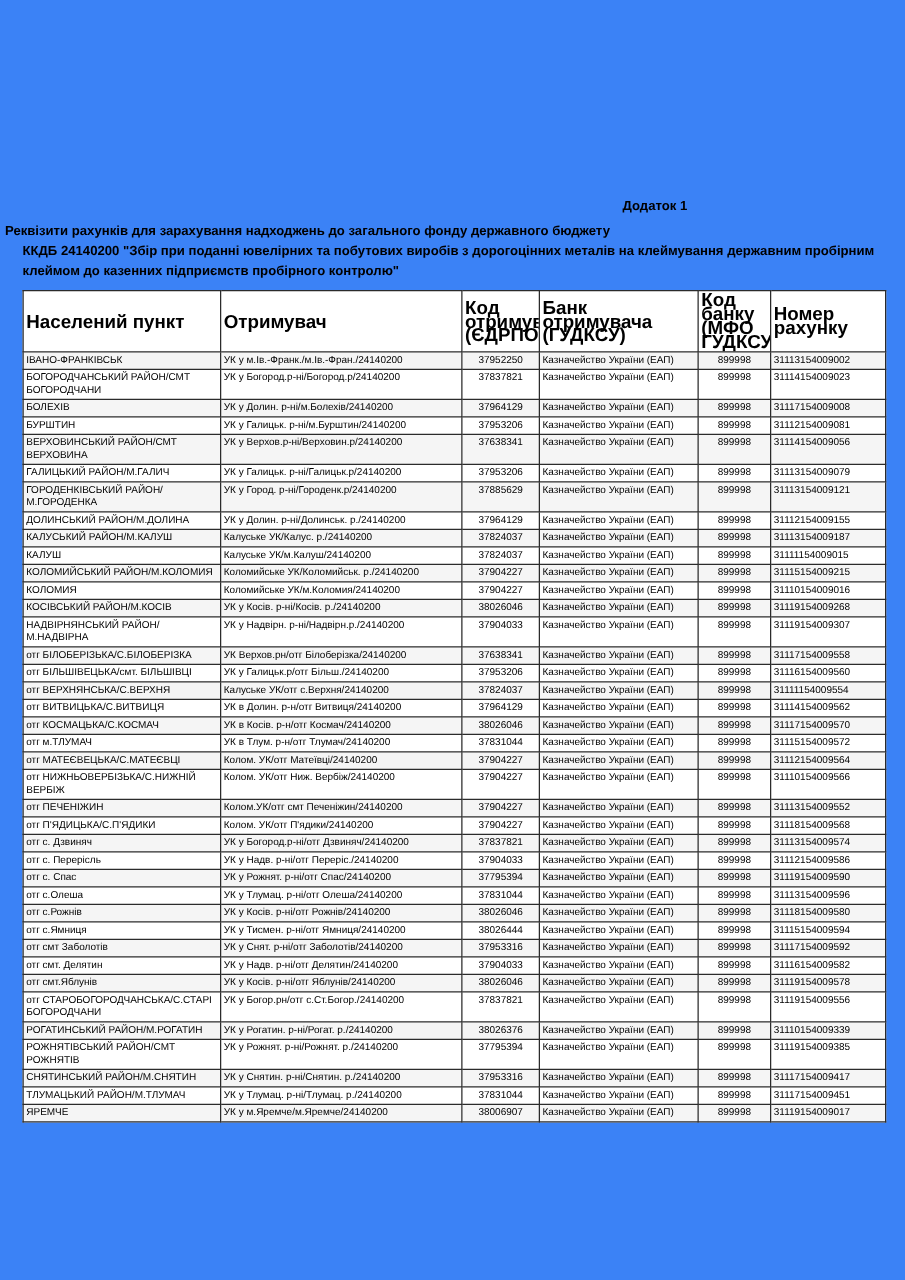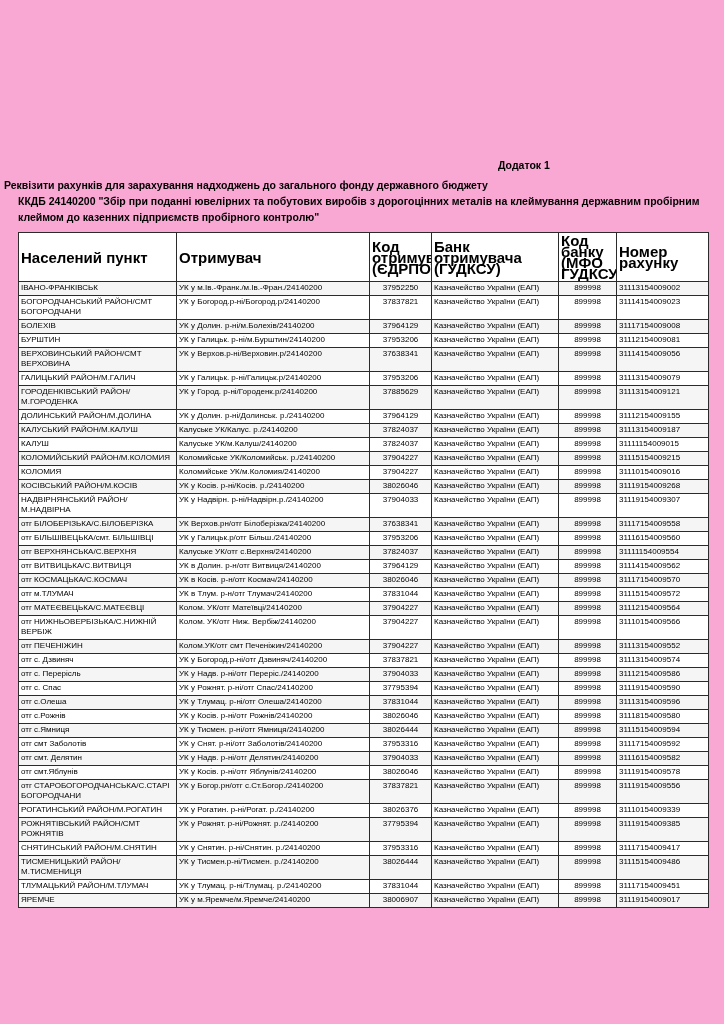--- a/index.html
+++ b/index.html
@@ -4,21 +4,21 @@
 <style>
   html, body { margin:0; padding:0; }
   body {
     width:724px; height:1024px;
     background:#ffffff;
     font-family:"Liberation Sans", sans-serif;
     color:#000;
     position:relative;
     overflow:hidden;
   }
-  .sheet { position:absolute; inset:0; background:#f9a8d4; }
+  .sheet { position:absolute; inset:0; background:#3b82f6; }
   .appendix {
     position:absolute; left:498px; top:158px;
     font-weight:bold; font-size:10.5px; line-height:14px;
   }
   .doc-title {
     position:absolute; left:4px; top:177px; width:694px;
     font-weight:bold; font-size:10.5px; line-height:16px;
   }
   .doc-subtitle {
     position:absolute; left:18px; top:193px; width:694px;
@@ -257,20 +257,28 @@
         </tr>
         <tr>
           <td>отг ПЕЧЕНІЖИН</td>
           <td>Колом.УК/отг смт Печеніжин/24140200</td>
           <td>37904227</td>
           <td>Казначейство України (ЕАП)</td>
           <td>899998</td>
           <td>31113154009552</td>
         </tr>
         <tr>
+          <td>отг П'ЯДИЦЬКА/С.П'ЯДИКИ</td>
+          <td>Колом. УК/отг П'ядики/24140200</td>
+          <td>37904227</td>
+          <td>Казначейство України (ЕАП)</td>
+          <td>899998</td>
+          <td>31118154009568</td>
+        </tr>
+        <tr>
           <td>отг с. Дзвиняч</td>
           <td>УК у Богород.р-ні/отг Дзвиняч/24140200</td>
           <td>37837821</td>
           <td>Казначейство України (ЕАП)</td>
           <td>899998</td>
           <td>31113154009574</td>
         </tr>
         <tr>
           <td>отг с. Перерісль</td>
           <td>УК у Надв. р-ні/отг Переріс./24140200</td>
@@ -361,28 +369,20 @@
         </tr>
         <tr>
           <td>СНЯТИНСЬКИЙ РАЙОН/М.СНЯТИН</td>
           <td>УК у Снятин. р-ні/Снятин. р./24140200</td>
           <td>37953316</td>
           <td>Казначейство України (ЕАП)</td>
           <td>899998</td>
           <td>31117154009417</td>
         </tr>
         <tr>
-          <td>ТИСМЕНИЦЬКИЙ РАЙОН/М.ТИСМЕНИЦЯ</td>
-          <td>УК у Тисмен.р-ні/Тисмен. р./24140200</td>
-          <td>38026444</td>
-          <td>Казначейство України (ЕАП)</td>
-          <td>899998</td>
-          <td>31115154009486</td>
-        </tr>
-        <tr>
           <td>ТЛУМАЦЬКИЙ РАЙОН/М.ТЛУМАЧ</td>
           <td>УК у Тлумац. р-ні/Тлумац. р./24140200</td>
           <td>37831044</td>
           <td>Казначейство України (ЕАП)</td>
           <td>899998</td>
           <td>31117154009451</td>
         </tr>
         <tr>
           <td>ЯРЕМЧЕ</td>
           <td>УК у м.Яремче/м.Яремче/24140200</td>

